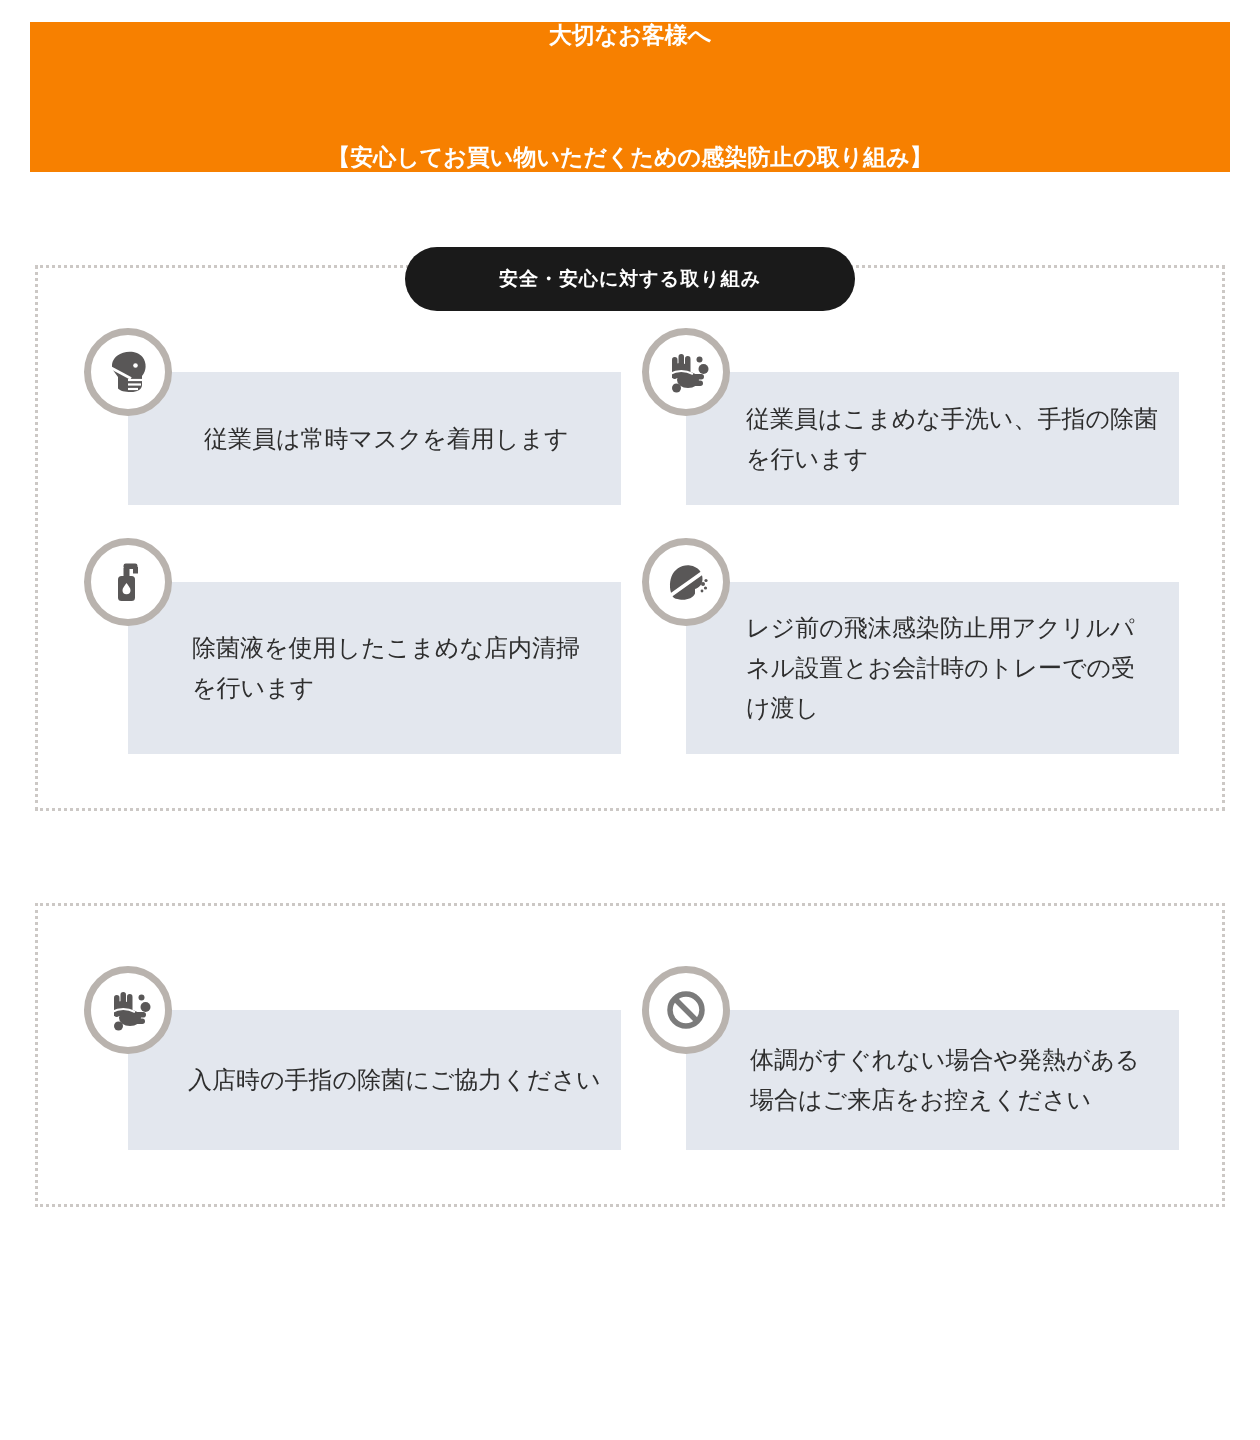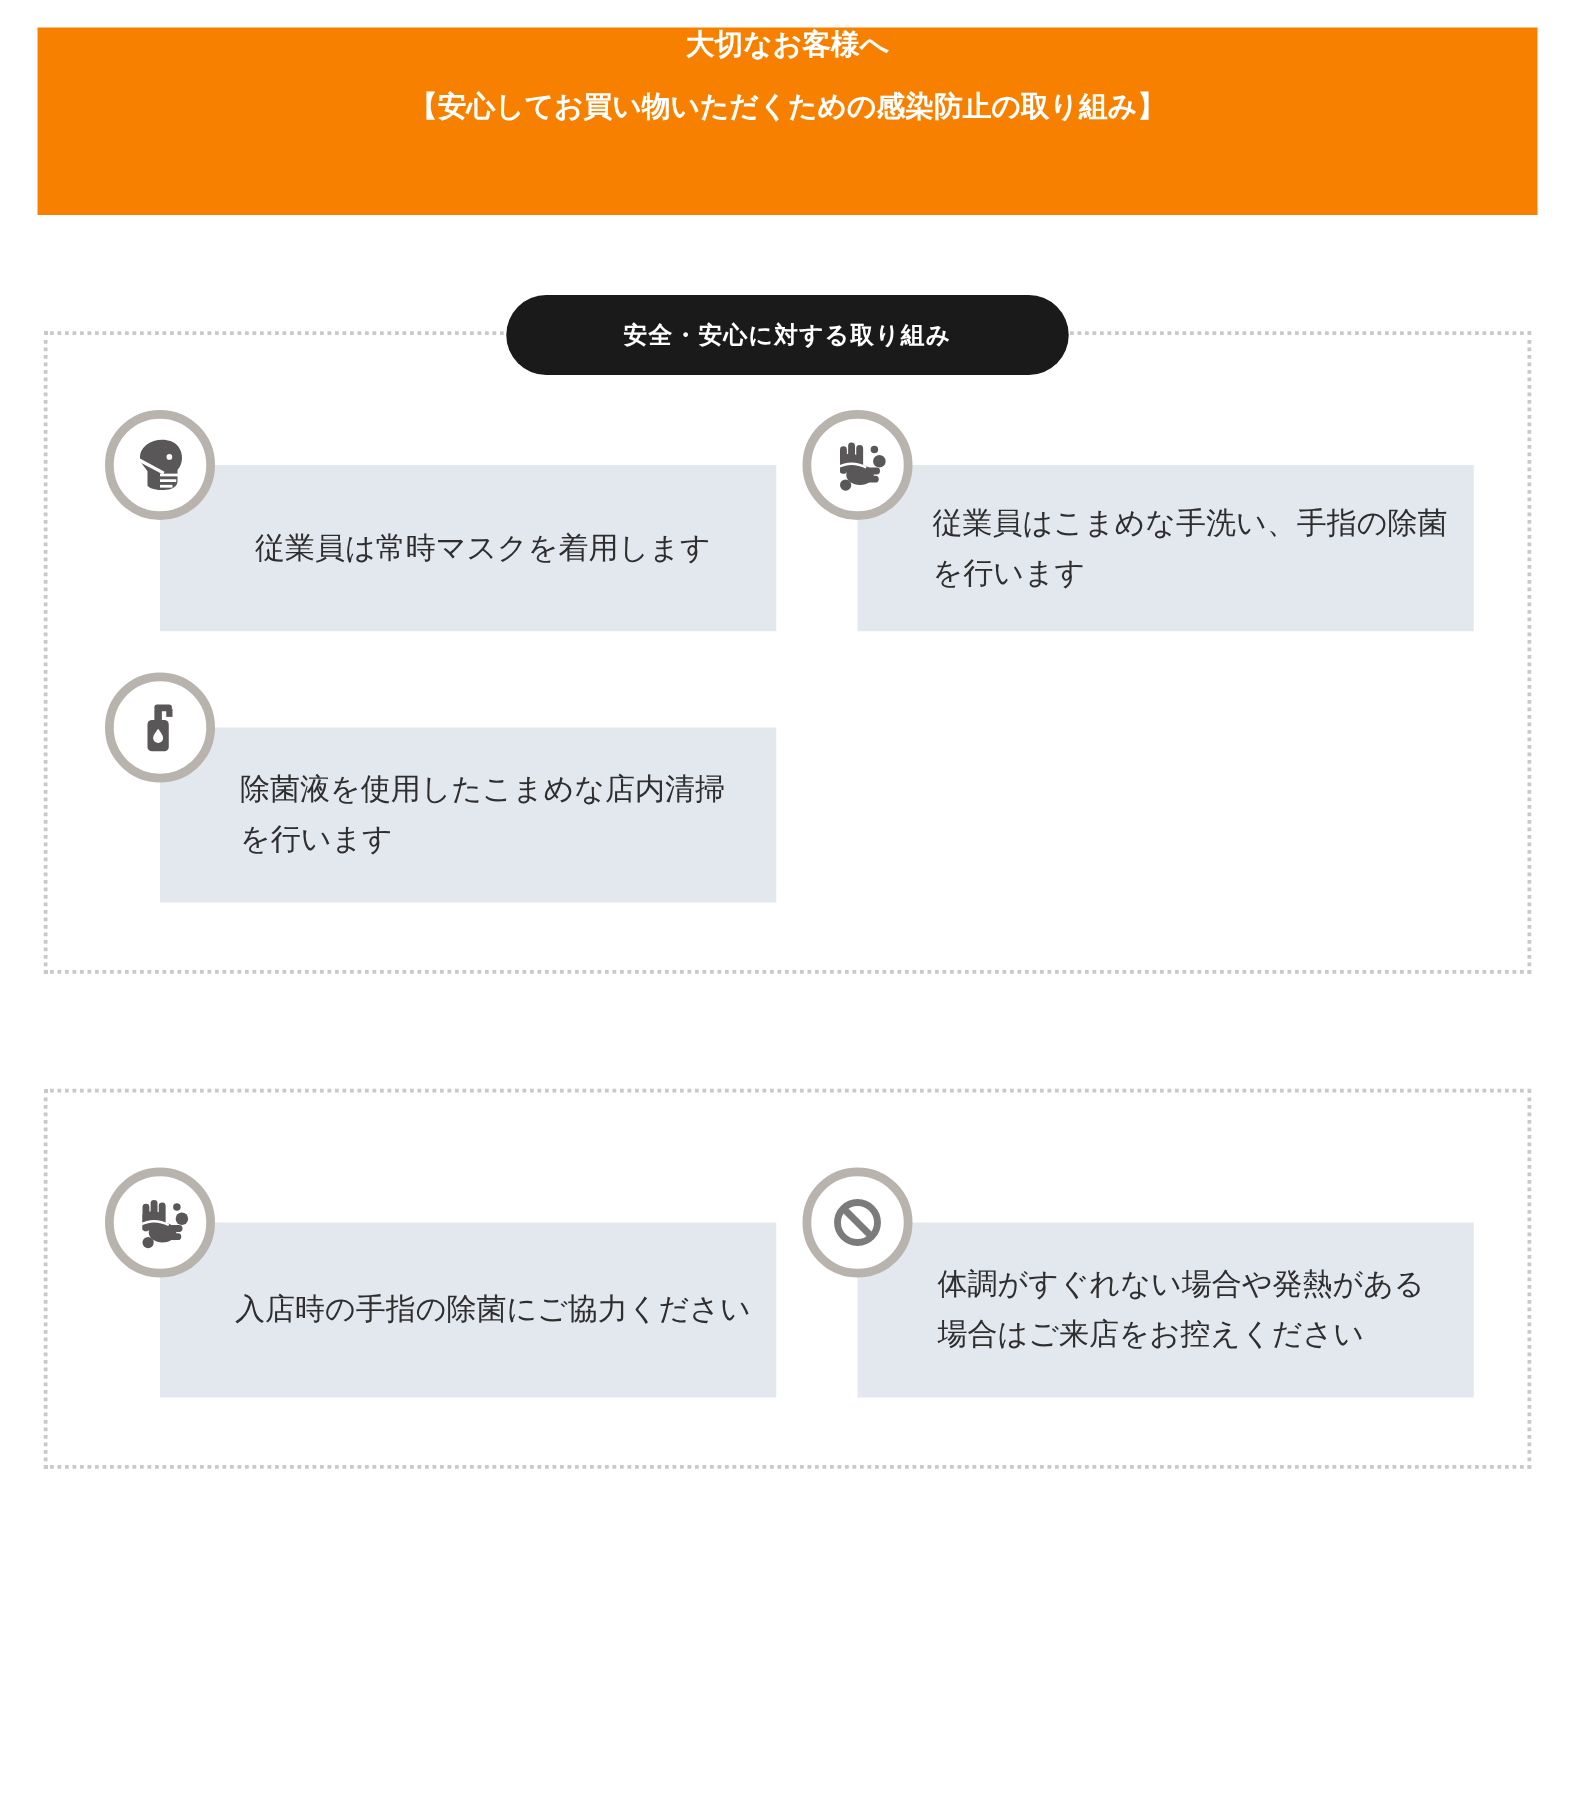--- a/index.html
+++ b/index.html
@@ -10,36 +10,36 @@
     -webkit-font-smoothing:antialiased;
   }
   .banner{
     margin:22px 30px 0 30px;
     height:150px;
     background:#f78000;
     color:#ffffff;
     display:flex;
     flex-direction:column;
     align-items:center;
-    justify-content:flex-start;
+    justify-content:space-between;
     gap:22px;
     font-weight:bold;
     font-size:23px;
     line-height:1.2;
     text-align:center;
   }
   .section{
     position:relative;
     margin:93px 35px 0 35px;
     border:3px dotted #ccc8c5;
     padding:104px 43px 54px 45px;
   }
   .pill{
     position:absolute;
-    top:0; left:50%;
+    top:11px; left:50%;
     transform:translate(-50%,-50%);
     background:#1a1a1a;
     color:#ffffff;
     width:450px;
     height:64px;
     border-radius:32px;
     display:flex;
     align-items:center;
     justify-content:center;
     font-size:19px;
@@ -150,20 +150,37 @@
             <rect x="29" y="9" width="5" height="6.5"></rect>
           </g>
           <path fill="#fff" d="M22.5 25 C24.5 28 26.5 30 26.5 32.3 A4 4 0 1 1 18.5 32.3 C18.5 30 20.5 28 22.5 25 Z"></path>
         </svg>
       </span>
       <div class="text-box">
         <p style="margin:4px">除菌液を使用したこまめな店内清掃を行います</p>
       </div>
     </div>
 
+    <div class="item">
+      <span class="icon-circle">
+        <svg viewBox="0 0 48 48" aria-hidden="true">
+          <path class="ink" d="M11 39 C7.5 34 7 25 9.5 18.5 C12.5 11 20 6.5 28 7.5 C36 8.5 41 14.5 40.5 21.5 C40.2 26.5 37 29.8 33 31 L33 35.5 C31 40.5 24 42.5 17.5 41.5 C14.5 41 12.5 40.5 11 39 Z"></path>
+          <g class="ink">
+            <circle cx="41" cy="26" r="2"></circle>
+            <circle cx="44" cy="22.5" r="1.6"></circle>
+            <circle cx="43.5" cy="30" r="1.6"></circle>
+            <circle cx="40" cy="33" r="1.4"></circle>
+          </g>
+          <path stroke="#fff" stroke-width="3.6" stroke-linecap="round" fill="none" d="M7 38.5 L43.5 12.5"></path>
+        </svg>
+      </span>
+      <div class="text-box">
+        <p style="margin:0">レジ前の飛沫感染防止用アクリルパネル設置とお会計時のトレーでの受け渡し</p>
+      </div>
+    </div>
 
   </div>
 </section>
 
 <section class="section" style="margin-top:92px;">
   <div class="grid">
 
 
     <div class="item">
       <span class="icon-circle">

